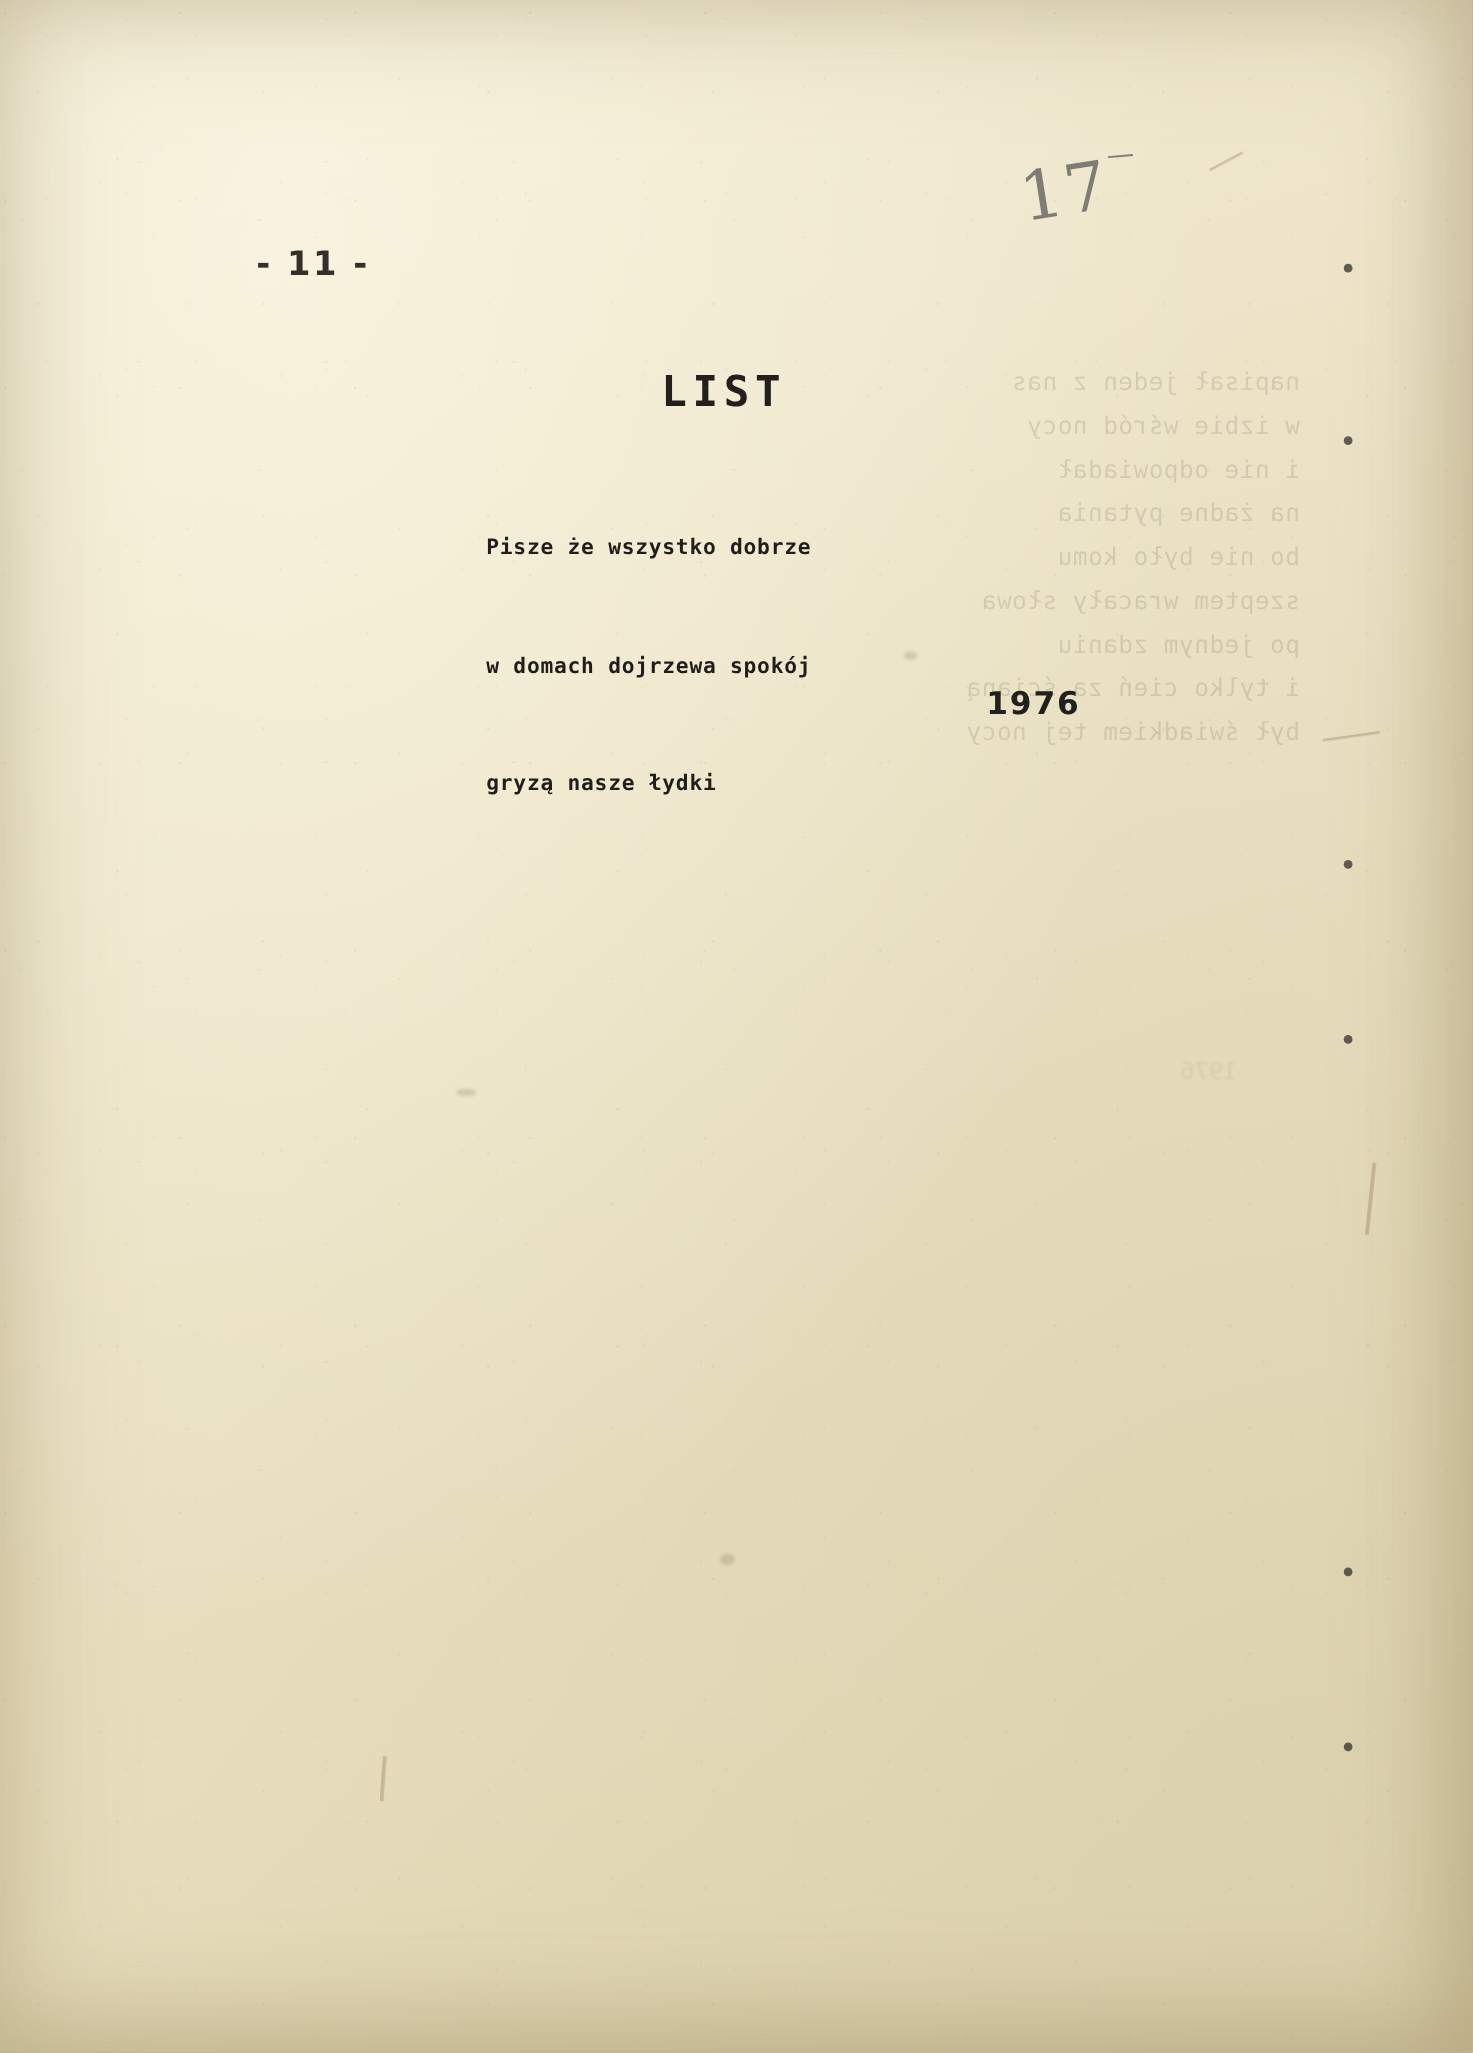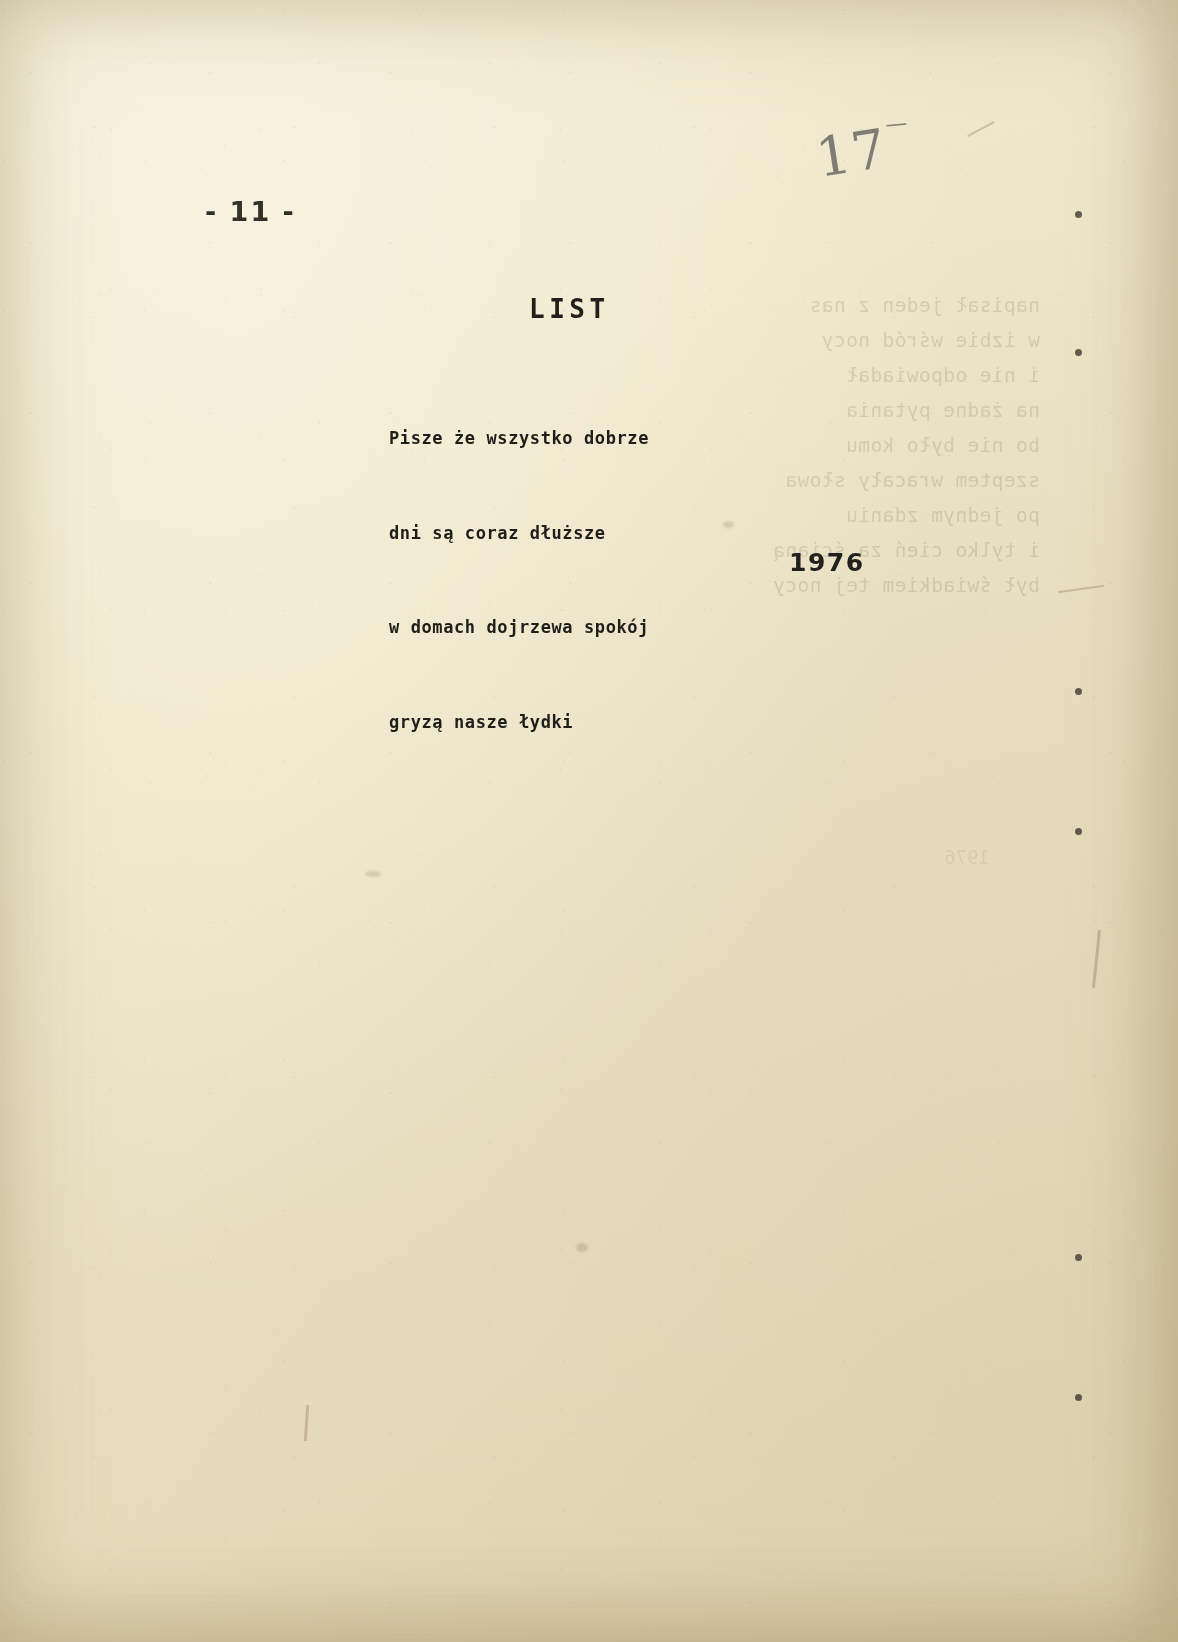--- a/index.html
+++ b/index.html
@@ -120,21 +120,21 @@
     font-size: 40px;
     position: relative;
     top: -10px;
     left: 2px;
   }
 
   .title {
     position: absolute;
     left: 529px;
     top: 294px;
-    font-size: 26px;
+    font-size: 34px;
     letter-spacing: 4.5px;
     font-weight: 700;
     color: #23201c;
   }
   .poem {
     position: absolute;
     left: 389px;
     top: 360px;
     font-size: 17px;
     line-height: 31.5px;
@@ -189,21 +189,20 @@
   <div class="folio">- 11 -</div>
 
   <div class="pencil-num">
     <span>17</span><span class="tail">‾</span>
   </div>
 
   <div class="title">LIST</div>
 
   <div class="poem">
     <span class="ln">Pisze że wszystko dobrze</span>
-    <span class="ln">dni są coraz dłuższe</span>
     <span class="ln">w domach dojrzewa spokój</span>
     <span class="ln">gryzą nasze łydki</span>
   </div>
 
   <div class="year">1976</div>
 
   <div class="margin-dot" style="top:211px;"></div>
   <div class="margin-dot" style="top:349px;"></div>
   <div class="margin-dot" style="top:688px;"></div>
   <div class="margin-dot" style="top:828px;"></div>

